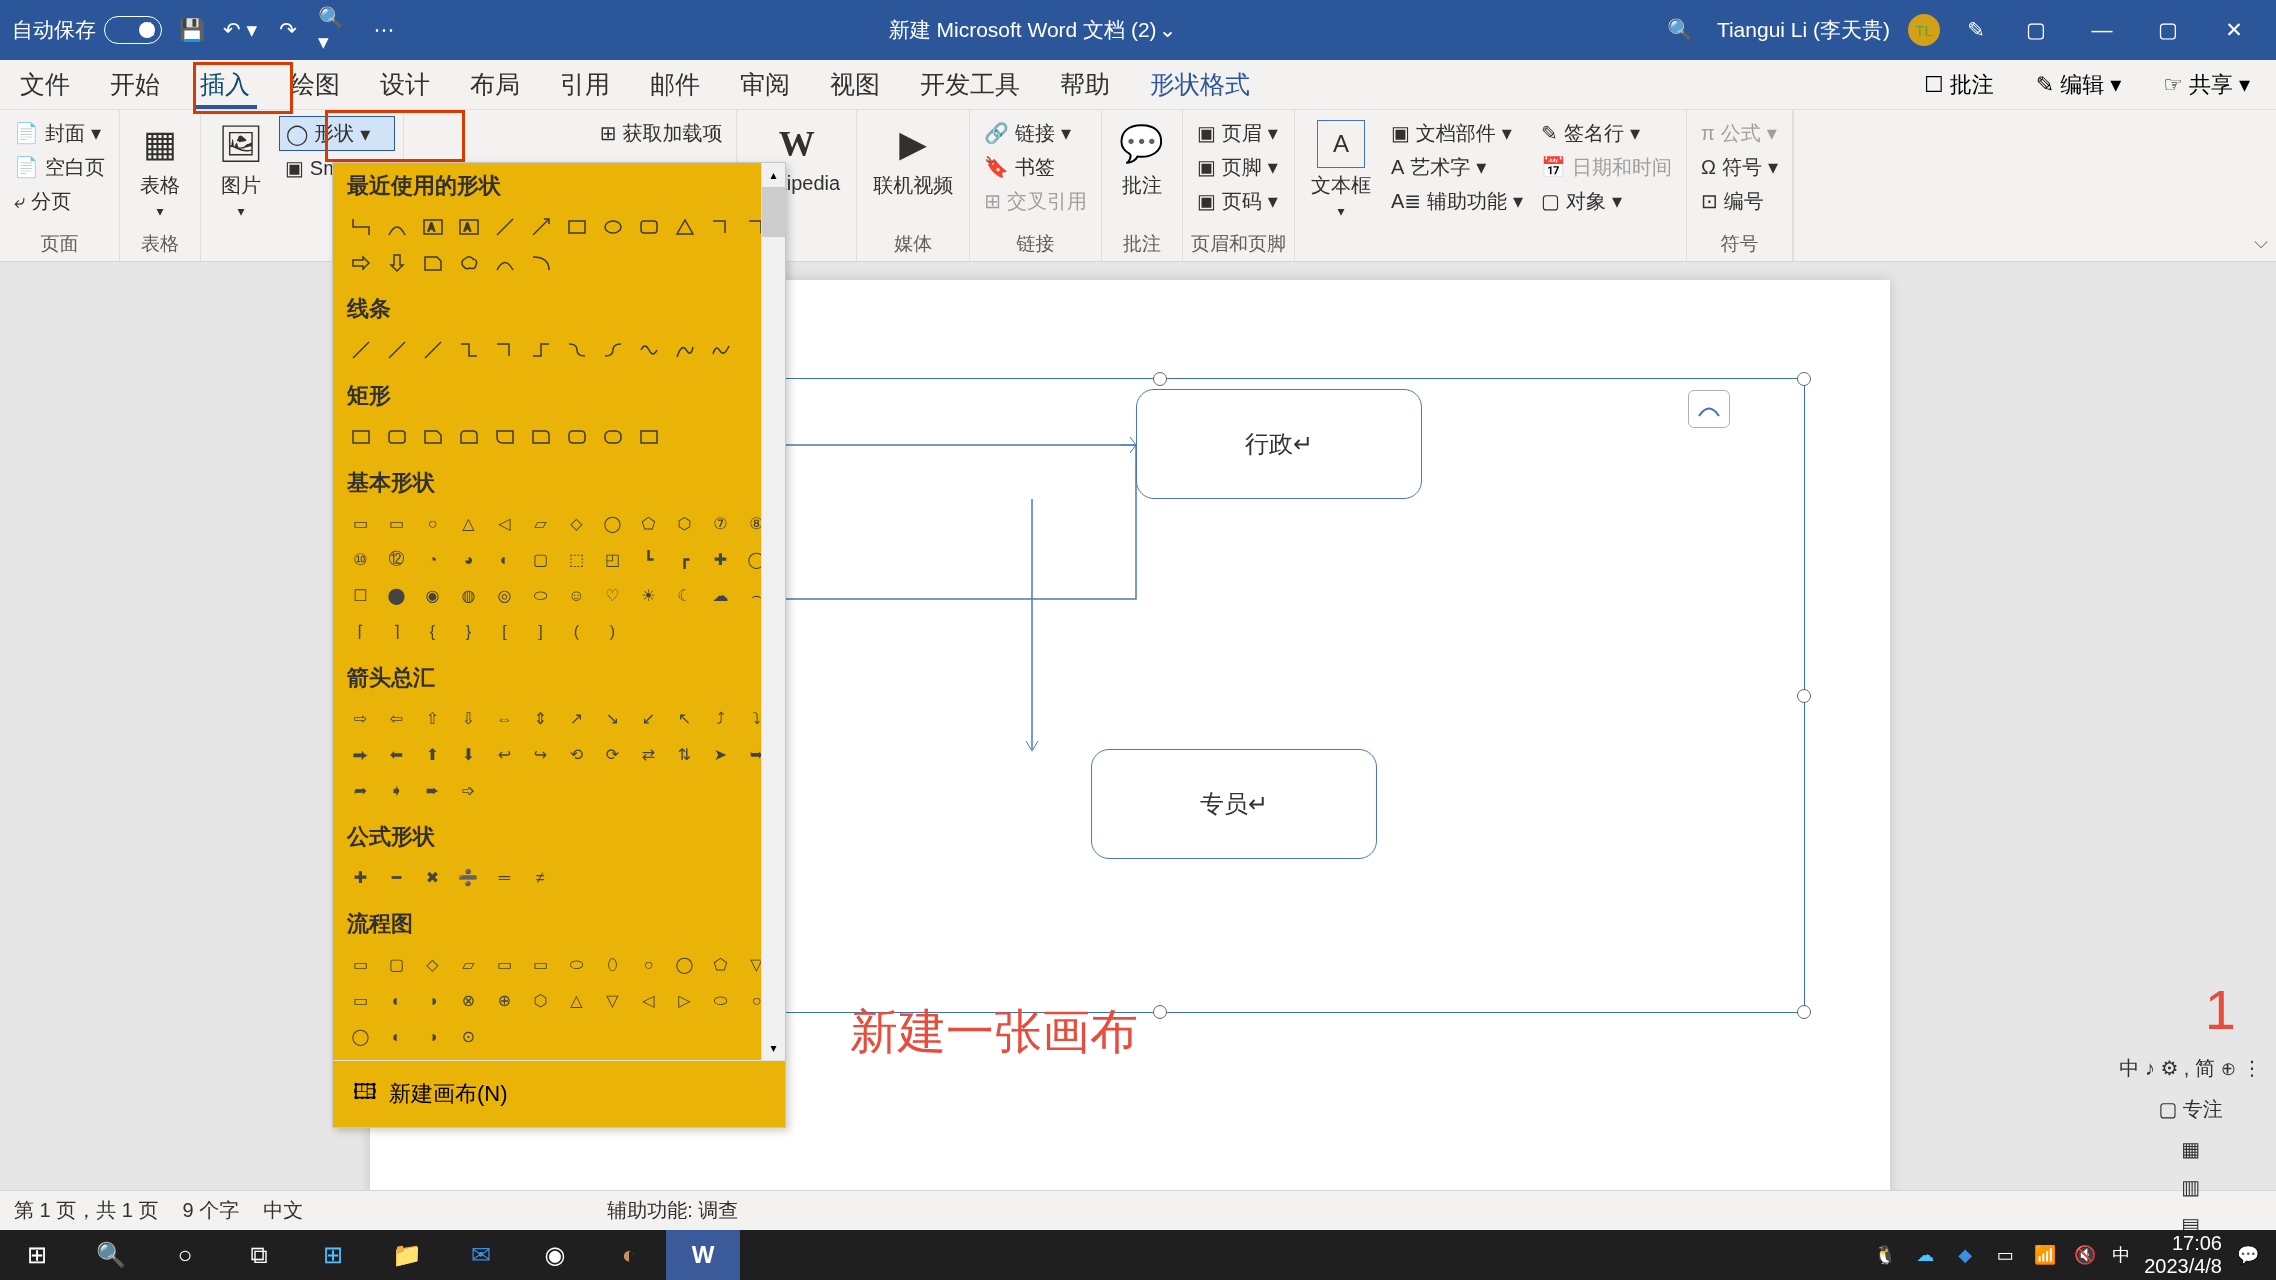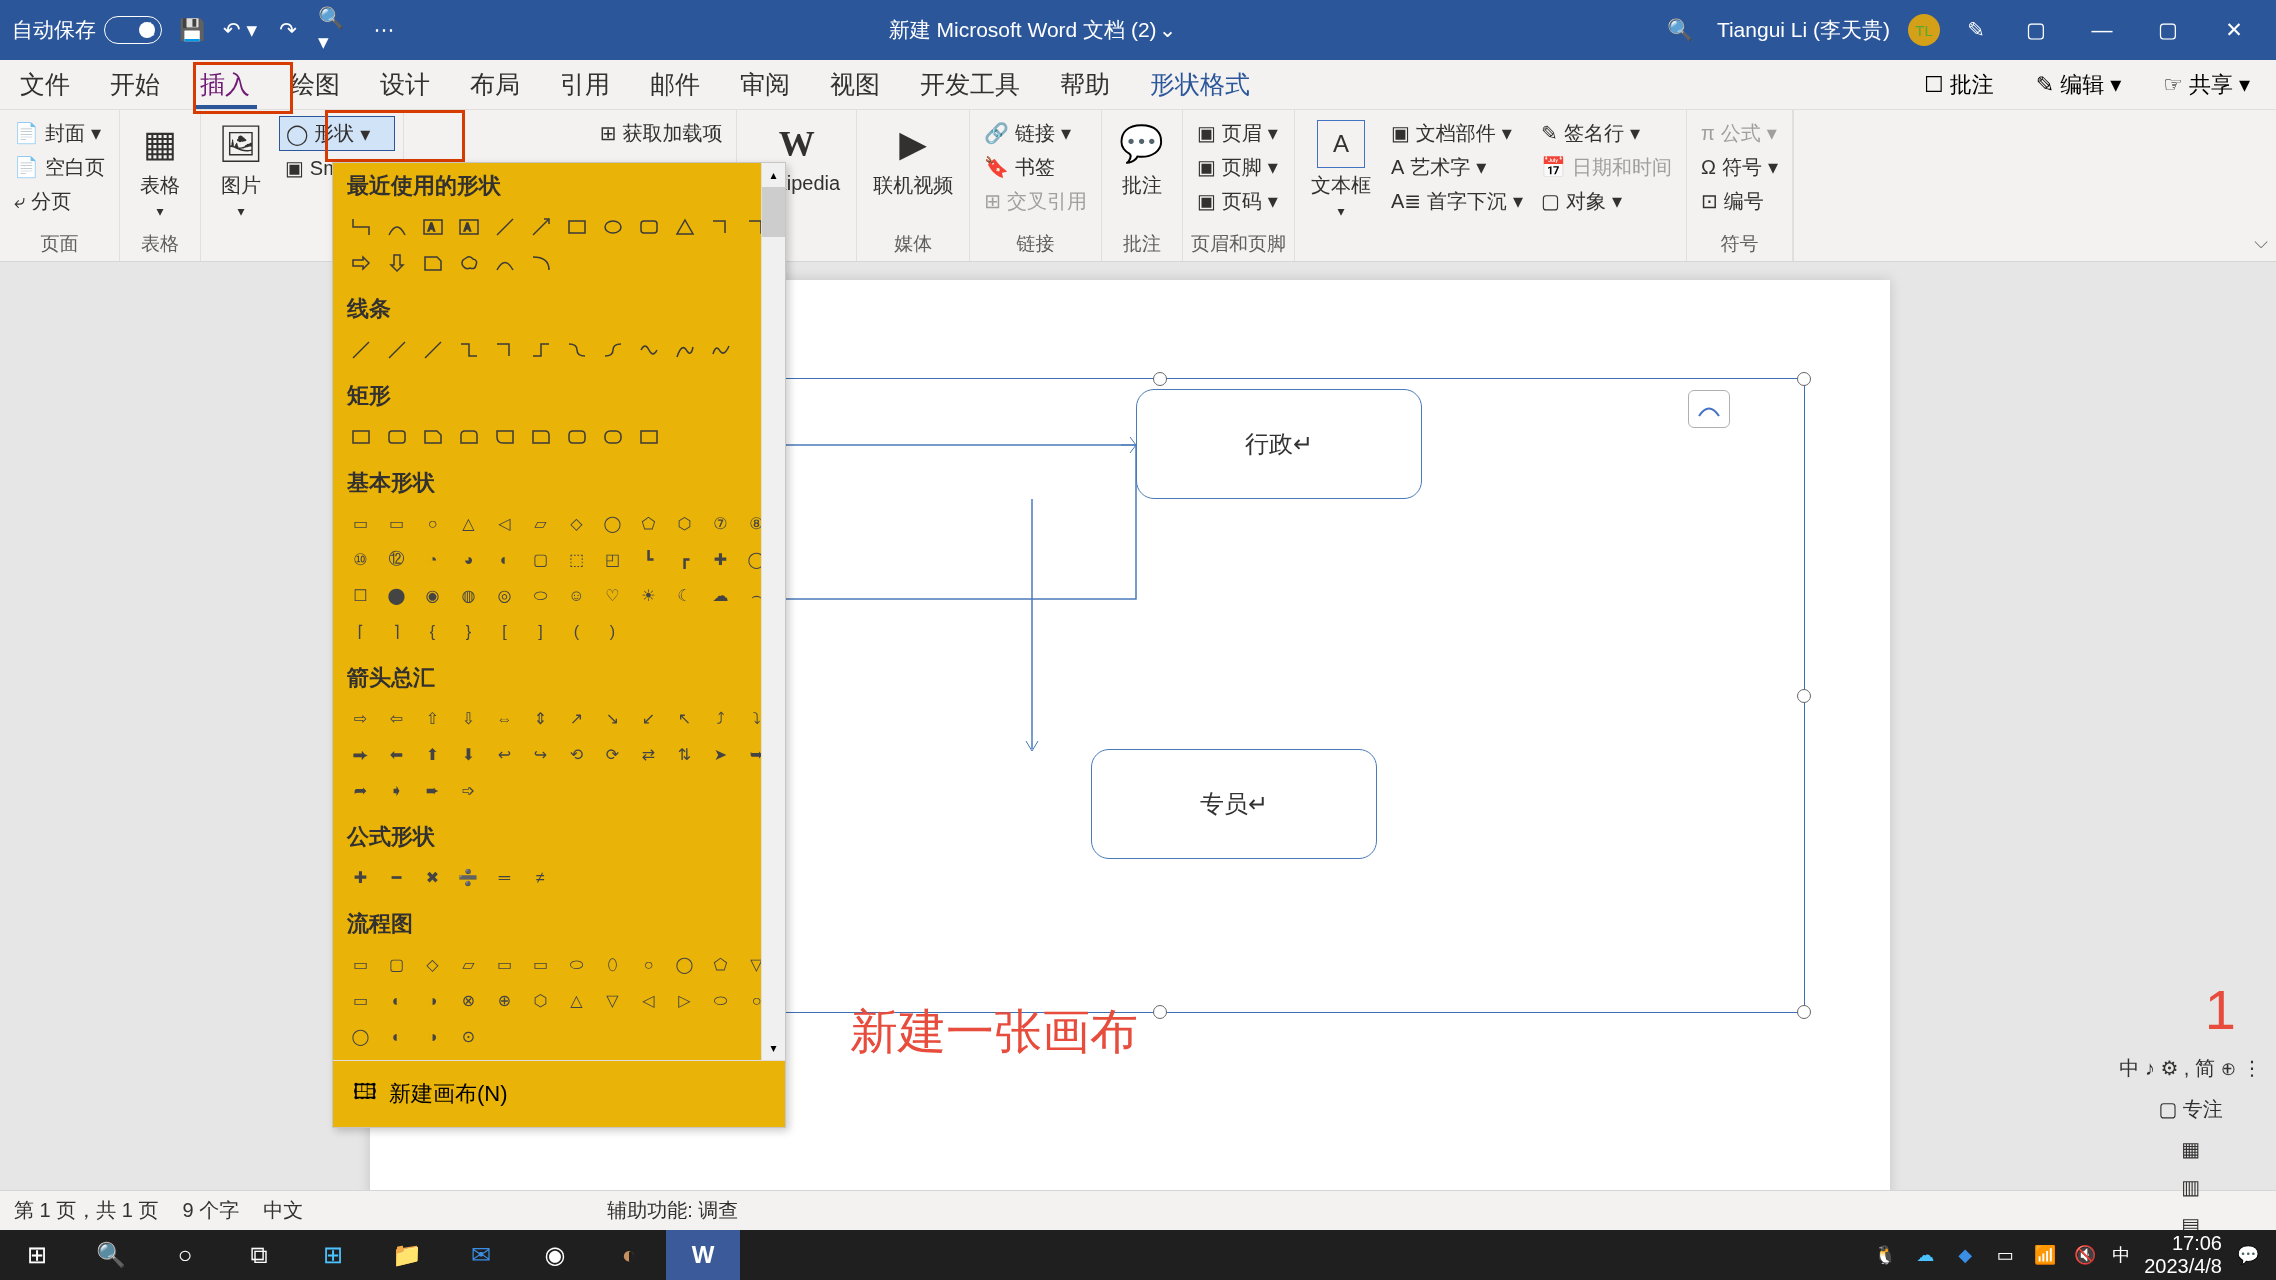--- a/index.html
+++ b/index.html
@@ -13,21 +13,21 @@
 .toggle::before { content: ""; width: 16px; height: 16px; background: white; border-radius: 50%; position: absolute; margin-left: -44px; }
 .qat-btn { width: 36px; height: 36px; display: flex; align-items: center; justify-content: center; color: white; }
 .titlebar-center { flex: 1; display: flex; justify-content: center; align-items: center; gap: 2px; }
 .titlebar-right { display: flex; align-items: center; gap: 18px; padding-right: 18px; }
 .user-badge { width: 32px; height: 32px; background: #d4a017; border-radius: 50%; display: flex; align-items: center; justify-content: center; color: #5a3; font-size: 15px; }
 .win-btn { width: 48px; height: 40px; display: flex; align-items: center; justify-content: center; }
 
 
 .ribbon-tabs { background: #f3f2f1; height: 50px; display: flex; align-items: center; border-bottom: 1px solid #e1dfdd; position: relative; }
 .tab { padding: 14px 20px; height: 100%; display: flex; align-items: center; font-size: 25px; color: #323130; cursor: default; }
-.tab.active { color: #701a75; position: relative; }
+.tab.active { color: #0c4a6e; position: relative; }
 .tab.active::after { content: ""; position: absolute; bottom: 0; left: 15%; right: 15%; height: 4px; background: #2b579a; }
 .tab.contextual { color: #2b579a; }
 .ribbon-right { position: absolute; right: 10px; display: flex; gap: 10px; }
 .ribbon-pill { padding: 5px 16px; font-size: 22px; display: flex; align-items: center; gap: 6px; }
 
 
 .ribbon { background: #f3f2f1; height: 152px; display: flex; border-bottom: 1px solid #d6d6d6; }
 .group { border-right: 1px solid #e1dfdd; display: flex; flex-direction: column; justify-content: space-between; padding: 6px 8px 2px; }
 .group-label { font-size: 19px; color: #605e5c; text-align: center; padding: 4px 0 2px; }
 .group-content { display: flex; gap: 6px; flex: 1; align-items: flex-start; }
@@ -239,21 +239,21 @@
   <div class="group">
     <div class="group-content">
       <div class="ribbon-btn-large">
         <div class="icon-box" style="border:1.5px solid #4472c4; font-size:24px;">A</div>
         <span>文本框</span>
           <span style="font-size:14px">▾</span>
       </div>
       <div class="vstack">
         <div class="ribbon-btn-small">▣ <span>文档部件</span> ▾</div>
         <div class="ribbon-btn-small">A <span>艺术字</span> ▾</div>
-        <div class="ribbon-btn-small">A≣ <span>首字下沉</span> ▾</div>
+        <div class="ribbon-btn-small">A≣ <span>辅助功能</span> ▾</div>
       </div>
       <div class="vstack">
         <div class="ribbon-btn-small">✎ <span>签名行</span> ▾</div>
         <div class="ribbon-btn-small" style="color:#a19f9d;">📅 <span>日期和时间</span></div>
         <div class="ribbon-btn-small">▢ <span>对象</span> ▾</div>
       </div>
     </div>
   </div>
 
   <div class="group">

